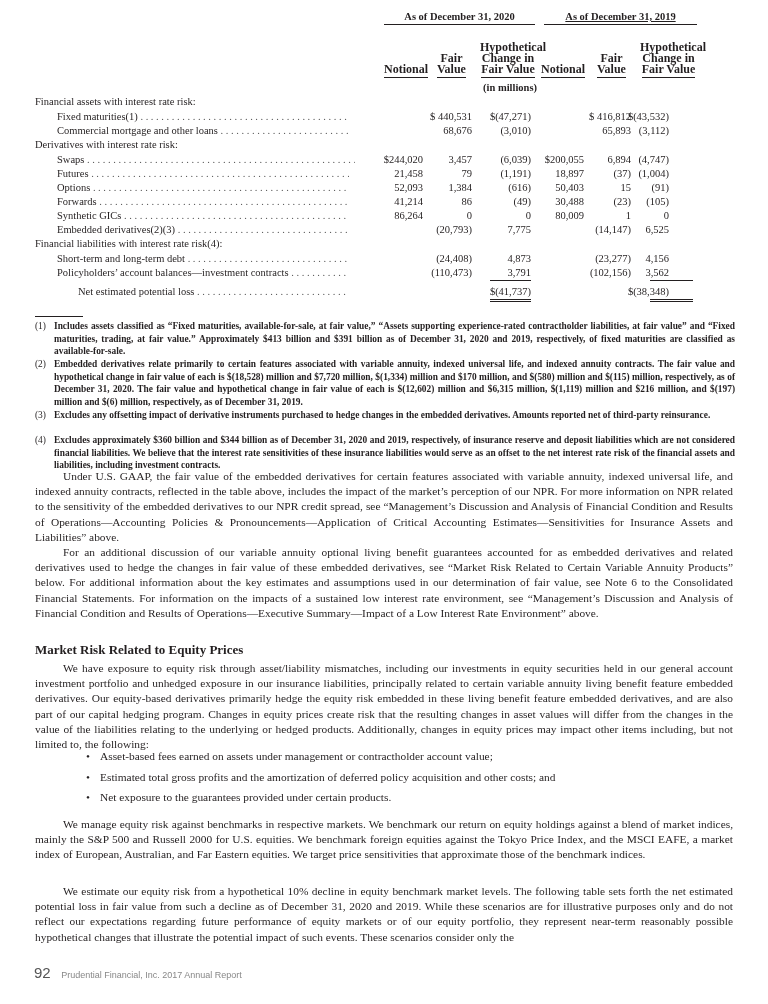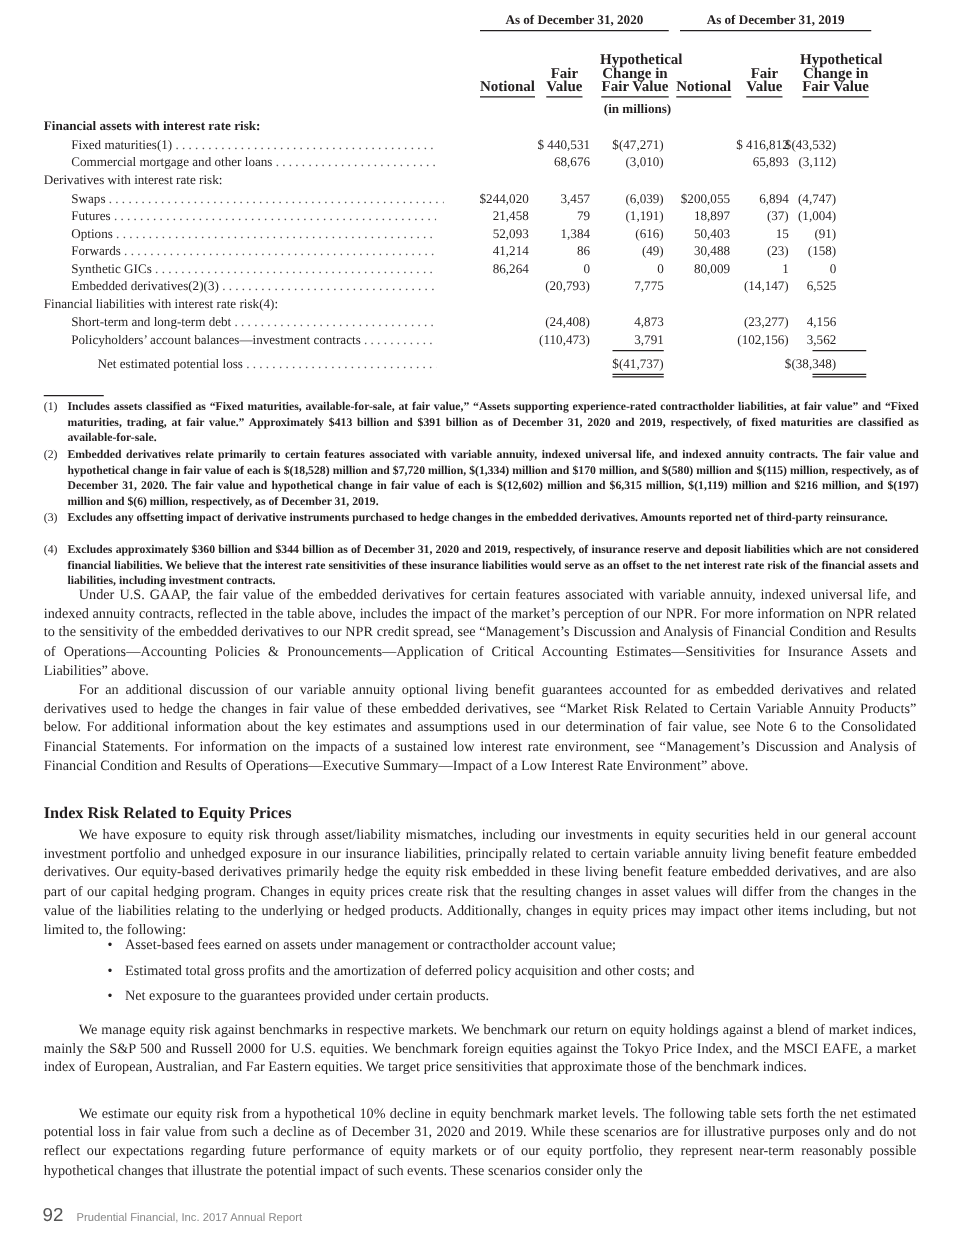--- a/index.html
+++ b/index.html
@@ -35,21 +35,21 @@
   .footer .pg { font-size:15px;text-align:center; }
   .footer .src { font-size:9px; color:#888; margin-left:6px; }
 </style>
 </head>
 <body>
 
 <div class="hdr-group" style="left:384px;width:151px;">
   <span>As of December 31, 2020</span>
   <div class="rule"></div>
 </div>
-<div class="hdr-group" style="left:544px;width:153px;">
+<div class="hdr-group" style="left:544px;width:153px;text-decoration:underline;">
   <span>As of December 31, 2019</span>
   <div class="rule"></div>
 </div>
 
 <div class="colhdr" style="left:384px;width:40px;top:64px;">
   <span class="u">Notional</span>
 </div>
 <div class="colhdr" style="left:430px;width:43px;top:53px;">
   <div>Fair</div>
   <div><span class="u">Value</span></div>
@@ -68,21 +68,21 @@
   <div><span class="u">Value</span></div>
 </div>
 <div class="colhdr" style="left:640px;width:57px;">
   <div>Hypothetical</div>
   <div>Change in</div>
   <div><span class="u">Fair Value</span></div>
 </div>
 <div class="inmil">(in millions)</div>
 
 <div class="row" style="top:94px;">
-  <span class="lbl" style="left:35px;font-weight:bold;">Financial assets with interest rate risk:</span>
+  <span class="lbl" style="left:35px;">Financial assets with interest rate risk:</span>
 </div>
 
 <div class="row" style="top:109px;">
   <span class="lbl" style="left:57px;width:292px;"><span>Fixed maturities(1)</span> <span class="dots">..................................................</span></span>
   <span class="num c1"></span>
   <span class="num c2">$ 440,531</span>
   <span class="num c3">$(47,271)</span>
   <span class="num c4"></span>
   <span class="num c5">$ 416,812</span>
   <span class="num c6">$(43,532)</span>
@@ -128,21 +128,21 @@
   <span class="num c5">15</span>
   <span class="num c6">(91)</span>
 </div>
 <div class="row" style="top:194px;">
   <span class="lbl" style="left:57px;width:292px;"><span>Forwards</span> <span class="dots">..................................................................</span></span>
   <span class="num c1">41,214</span>
   <span class="num c2">86</span>
   <span class="num c3">(49)</span>
   <span class="num c4">30,488</span>
   <span class="num c5">(23)</span>
-  <span class="num c6">(158)</span>
+  <span class="num c6">(105)</span>
 </div>
 <div class="row" style="top:208px;">
   <span class="lbl" style="left:57px;width:292px;"><span>Synthetic GICs</span> <span class="dots">..................................................................</span></span>
   <span class="num c1">86,264</span>
   <span class="num c2">0</span>
   <span class="num c3">0</span>
   <span class="num c4">80,009</span>
   <span class="num c5">1</span>
   <span class="num c6">0</span>
 </div>
@@ -204,21 +204,21 @@
   <span class="t">Excludes any offsetting impact of derivative instruments purchased to hedge changes in the embedded derivatives. Amounts reported net of third-party reinsurance.</span>
 </div>
 <div class="fn" style="top:434px;">
   <span class="n">(4)</span>
   <span class="t">Excludes approximately $360 billion and $344 billion as of December 31, 2020 and 2019, respectively, of insurance reserve and deposit liabilities which are not considered financial liabilities. We believe that the interest rate sensitivities of these insurance liabilities would serve as an offset to the net interest rate risk of the financial assets and liabilities, including investment contracts.</span>
 </div>
 
 <div class="para" style="top:469px;">Under U.S. GAAP, the fair value of the embedded derivatives for certain features associated with variable annuity, indexed universal life, and indexed annuity contracts, reflected in the table above, includes the impact of the market’s perception of our NPR. For more information on NPR related to the sensitivity of the embedded derivatives to our NPR credit spread, see “Management’s Discussion and Analysis of Financial Condition and Results of Operations—Accounting Policies &amp; Pronouncements—Application of Critical Accounting Estimates—Sensitivities for Insurance Assets and Liabilities” above.</div>
 <div class="para" style="top:545px;">For an additional discussion of our variable annuity optional living benefit guarantees accounted for as embedded derivatives and related derivatives used to hedge the changes in fair value of these embedded derivatives, see “Market Risk Related to Certain Variable Annuity Products” below. For additional information about the key estimates and assumptions used in our determination of fair value, see Note 6 to the Consolidated Financial Statements. For information on the impacts of a sustained low interest rate environment, see “Management’s Discussion and Analysis of Financial Condition and Results of Operations—Executive Summary—Impact of a Low Interest Rate Environment” above.</div>
 
-<div class="h2">Index Risk Related to Equity Prices</div>
+<div class="h2">Market Risk Related to Equity Prices</div>
 
 <div class="para" style="top:661px;">We have exposure to equity risk through asset/liability mismatches, including our investments in equity securities held in our general account investment portfolio and unhedged exposure in our insurance liabilities, principally related to certain variable annuity living benefit feature embedded derivatives. Our equity-based derivatives primarily hedge the equity risk embedded in these living benefit feature embedded derivatives, and are also part of our capital hedging program. Changes in equity prices create risk that the resulting changes in asset values will differ from the changes in the value of the liabilities relating to the underlying or hedged products. Additionally, changes in equity prices may impact other items including, but not limited to, the following:</div>
 
 <div class="bullet" style="top:749px;"><span class="b">•</span><span>Asset-based fees earned on assets under management or contractholder account value;</span></div>
 <div class="bullet" style="top:770px;"><span class="b">•</span><span>Estimated total gross profits and the amortization of deferred policy acquisition and other costs; and</span></div>
 <div class="bullet" style="top:790px;"><span class="b">•</span><span>Net exposure to the guarantees provided under certain products.</span></div>
 
 <div class="para" style="top:817px;">We manage equity risk against benchmarks in respective markets. We benchmark our return on equity holdings against a blend of market indices, mainly the S&amp;P 500 and Russell 2000 for U.S. equities. We benchmark foreign equities against the Tokyo Price Index, and the MSCI EAFE, a market index of European, Australian, and Far Eastern equities. We target price sensitivities that approximate those of the benchmark indices.</div>
 <div class="para" style="top:884px;">We estimate our equity risk from a hypothetical 10% decline in equity benchmark market levels. The following table sets forth the net estimated potential loss in fair value from such a decline as of December 31, 2020 and 2019. While these scenarios are for illustrative purposes only and do not reflect our expectations regarding future performance of equity markets or of our equity portfolio, they represent near-term reasonably possible hypothetical changes that illustrate the potential impact of such events. These scenarios consider only the</div>
 

